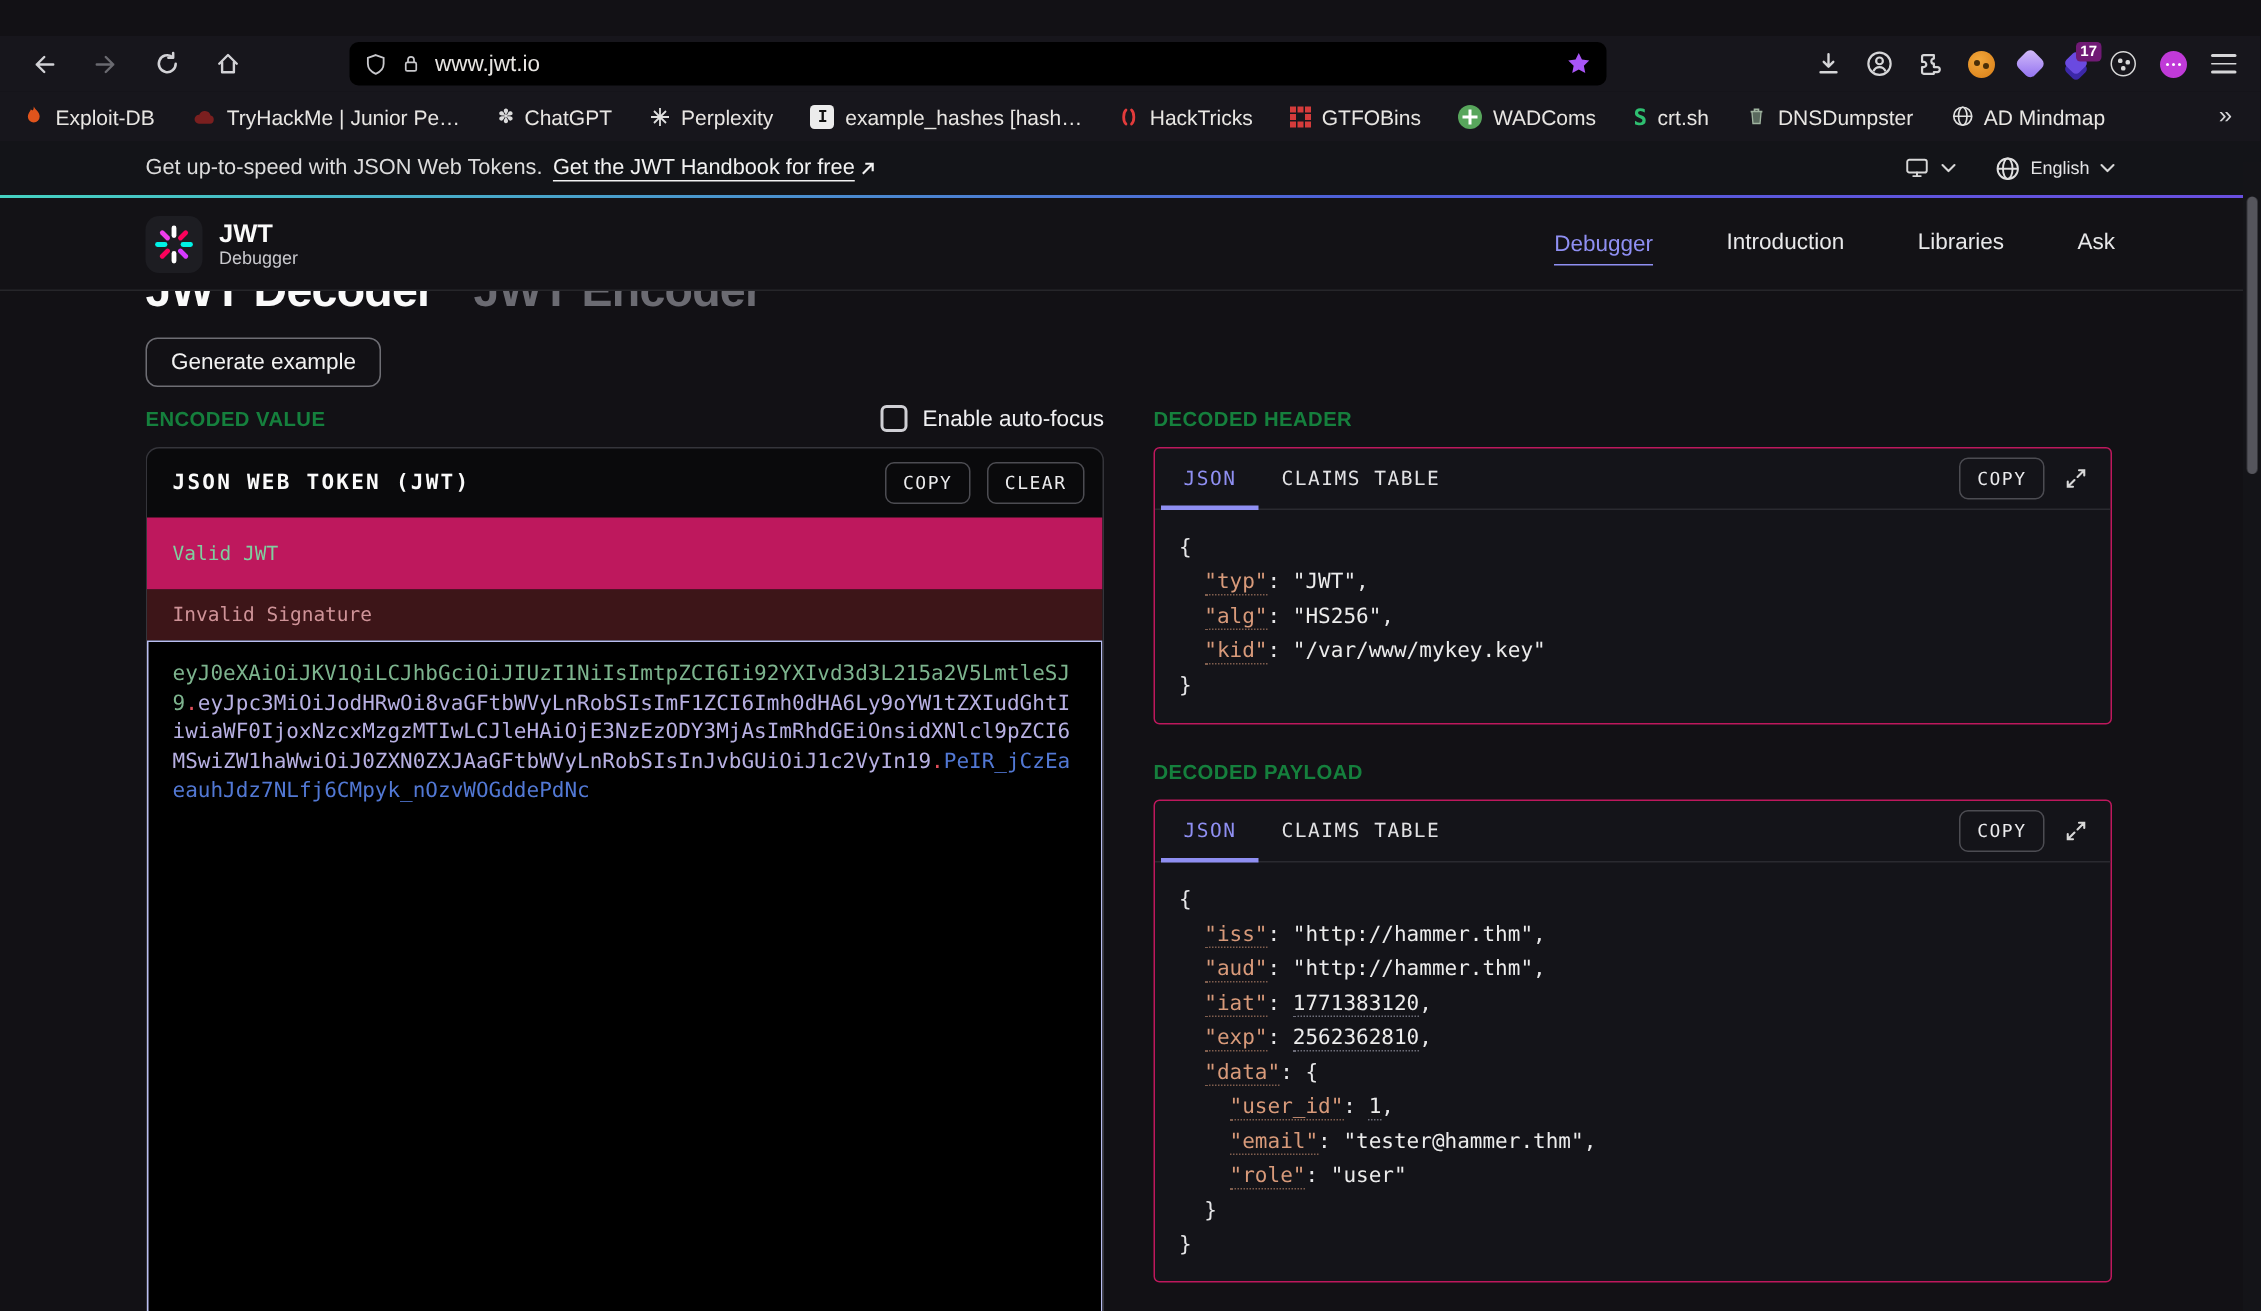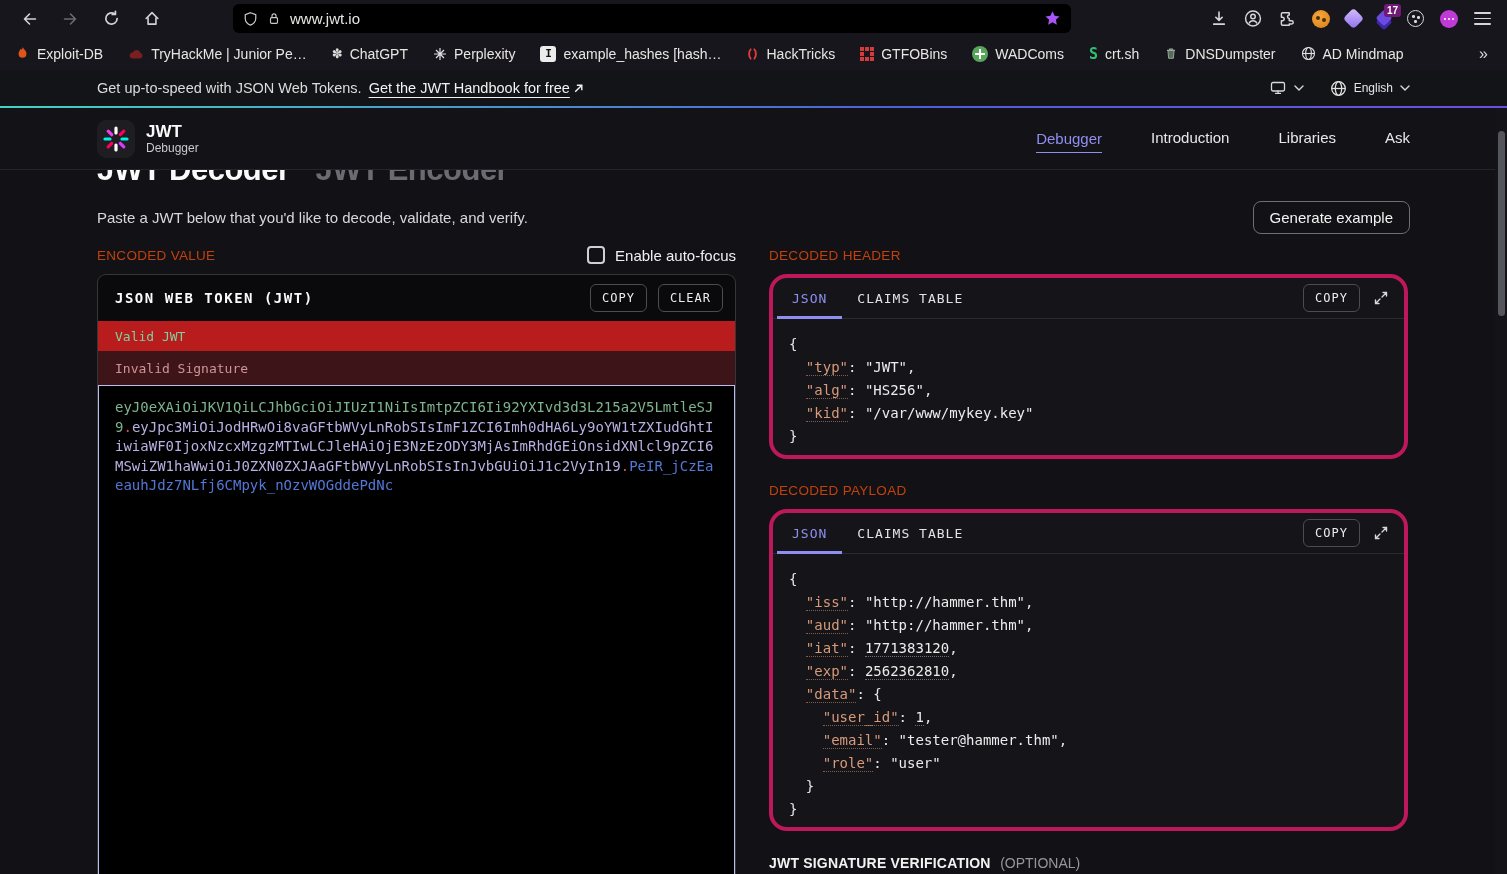--- a/index.html
+++ b/index.html
@@ -1,21 +1,21 @@
 <!DOCTYPE html>
 <html><head>
 <meta charset="utf-8">
 <style>
   * { box-sizing: border-box; margin: 0; padding: 0; }
   html,body { width:1507px; height:874px; overflow:hidden; background:#121115;
               font-family:"Liberation Sans", sans-serif; }
   svg { display:block; }
 
   
-  .toolbar { height:37px; background:#17161c; display:flex; align-items:center; padding:0 10px; position:relative; z-index:6;}
+  .toolbar { height:37px; background:#17161c; display:flex; align-items:center; padding:0 10px; position:relative; z-index:6;margin-top:24px;}
   .nav-icons { display:flex; align-items:center; gap:23px; padding-left:10px; }
   .tbtn { width:18px; height:18px; display:flex; align-items:center; justify-content:center; cursor:pointer; }
   .urlbar { margin-left:72px; width:838px; height:29px; background:#000; border-radius:6px;
             display:flex; align-items:center; padding:0 10px; gap:9px; }
   .url-text { color:#e8e6e3; font-size:15px; flex:1; }
   .toolbar-right { margin-left:auto; display:flex; align-items:center; gap:16px; padding-right:6px; }
   .ext-orange { width:18px; height:18px; border-radius:50%; background:radial-gradient(circle at 40% 35%, #f2a83c, #d87d16);
                 position:relative; }
   .ext-orange::after{content:"";position:absolute;left:4px;top:6px;width:4px;height:4px;border-radius:50%;background:#4a2f08;box-shadow:6px 2px 0 #4a2f08;}
   .ext-diamond { width:15px; height:15px; border-radius:4px; transform:rotate(45deg);
@@ -74,43 +74,43 @@
   .title-decoder { color:#fafafa; font-size:31px; font-weight:700; letter-spacing:-0.5px;}
   .title-encoder { color:#6b6b72; font-size:31px; font-weight:700; letter-spacing:-0.5px; cursor:pointer;}
   .subtitle-row { margin-top:13px; display:flex; align-items:center; justify-content:space-between; }
   .subtitle { color:#d8d8da; font-size:15px; }
   .gen-btn { background:transparent; border:1px solid #6e6e74; border-radius:8px; color:#f2f2f2;
              font-size:15px; font-family:inherit; padding:7px 16px; cursor:pointer; }
 
   .columns { display:flex; gap:33px; margin-top:4px; }
   .col { width:639px; }
   .label-row { height:18px; margin:8px 0 10px; display:flex; align-items:center; justify-content:space-between; }
-  .sec-label { color:#c2410c; font-size:13.5px; font-weight:400; letter-spacing:0.3px; }
+  .sec-label { color:#15803d; font-size:13.5px; font-weight:700; letter-spacing:0.3px; }
   .autofocus { display:flex; align-items:center; gap:10px; cursor:pointer; }
   .checkbox { width:18px; height:18px; border:2px solid #cfcfd4; border-radius:4px; background:transparent; }
   .autofocus-label { color:#f0f0f2; font-size:15px; }
 
   
   .enc-panel { height:616px; border:1px solid #35353b; border-bottom:none; border-radius:9px 9px 0 0; overflow:hidden; background:#0a0a0c; }
   .enc-head { height:46px; display:flex; align-items:center; padding:0 12px 0 17px; }
   .enc-title { color:#fafafa; font-family:"DejaVu Sans Mono",monospace; font-weight:700; font-size:14px; letter-spacing:1.5px; }
   .enc-buttons { margin-left:auto; display:flex; gap:11px; }
   .mini-btn { background:transparent; border:1px solid #4c4c52; border-radius:6px; color:#ececee;
               font-family:"DejaVu Sans Mono",monospace; font-size:12px; letter-spacing:1px; padding:6px 11px; cursor:pointer;}
-  .banner-valid { height:30px; background:#b91c1c; color:#7fcf9f; font-family:"DejaVu Sans Mono",monospace;
+  .banner-valid { height:48px; background:#be185d; color:#7fcf9f; font-family:"DejaVu Sans Mono",monospace;
                   font-size:13px; display:flex; align-items:center; padding:0 17px; }
   .banner-invalid { height:34px; background:#3d1518; color:#cf9398; font-family:"DejaVu Sans Mono",monospace;
                     font-size:13px; display:flex; align-items:center; padding:0 17px; }
   .token-area { height:500px; background:#000; border:1.5px solid #b9bdf0; padding:12px 16px; cursor:text;}
   .token-pre { font-family:"DejaVu Sans Mono",monospace; font-size:14px; line-height:19.6px;
                white-space:pre-wrap; word-break:break-all; }
   .tok-h { color:#7db48e; } .tok-p { color:#b7b0e2; } .tok-s { color:#5278d4; } .tok-dot { color:#e14e5a; }
 
   
-  .dec-panel { background:#141419; border:4px solid #be185d; border-radius:18px; overflow:hidden; }
+  .dec-panel { background:#141419; border:1px solid #be185d; border-radius:4px; overflow:hidden; }
   .tabs-row { height:41px; display:flex; align-items:stretch; border-bottom:1px solid #2a2a30; padding:0 4px; }
   .tab { display:flex; align-items:center; padding:0 15px; font-family:"DejaVu Sans Mono",monospace; font-size:13px;
          letter-spacing:1px; color:#e2e2e4; cursor:pointer; position:relative; }
   .tab.active { color:#8f8ff2; }
   .tab.active::after { content:""; position:absolute; left:0; right:0; bottom:-1px; height:3px; background:#8f8ff2; }
   .tabs-right { margin-left:auto; display:flex; align-items:center; gap:14px; padding-right:12px; }
   .expand-btn { cursor:pointer; display:flex; align-items:center; }
   .code-pre { font-family:"DejaVu Sans Mono",monospace; font-size:14px; line-height:23px; color:#e6e6e8;
               padding:14px 16px; white-space:pre; }
   .jkey { color:#d89a7a; border-bottom:1px dotted rgba(216,154,122,.55); }
@@ -326,21 +326,20 @@
   </div>
 </div>
 
 <div class="main">
   <div class="title-row">
     <span class="title-decoder">JWT Decoder</span>
     <span class="title-encoder">JWT Encoder</span>
   </div>
 
   <div class="subtitle-row">
-    <span class="subtitle">Paste a JWT below that you'd like to decode, validate, and verify.</span>
     <button class="gen-btn">Generate example</button>
   </div>
 
   <div class="columns">
 
     <div class="col">
       <div class="label-row">
         <span class="sec-label">ENCODED VALUE</span>
         <span class="autofocus">
           <span class="checkbox"></span>

